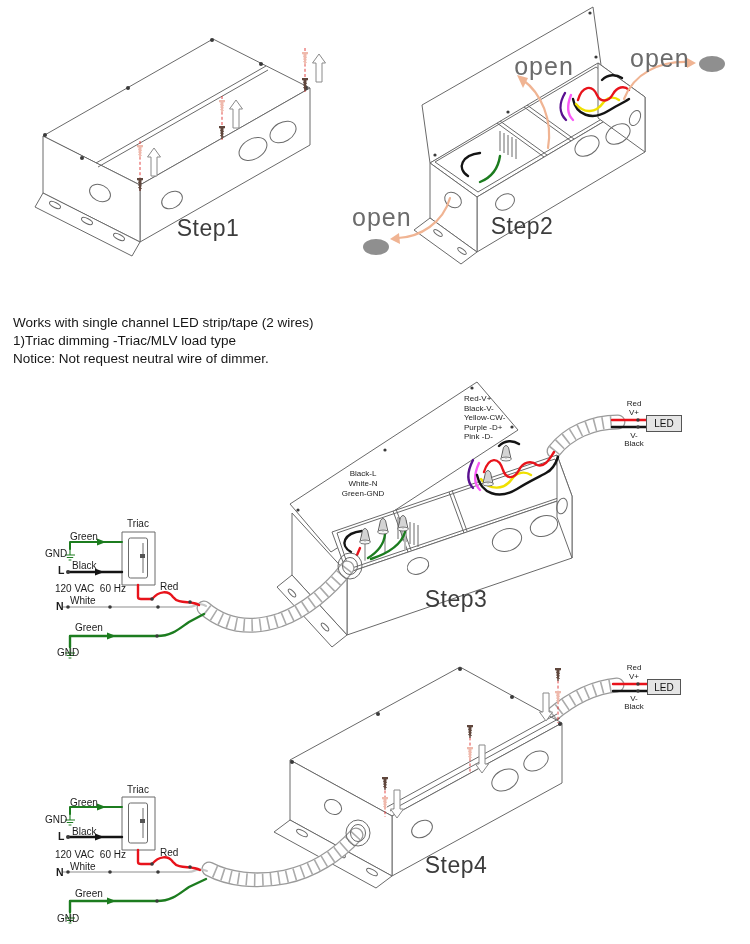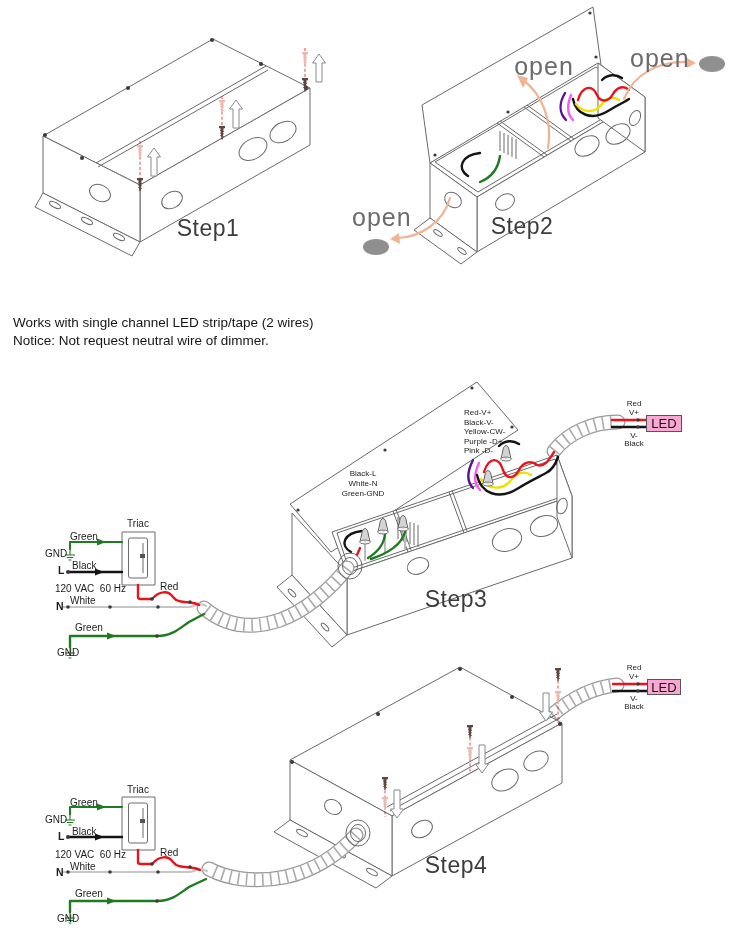--- a/index.html
+++ b/index.html
@@ -11,21 +11,21 @@
   .open-lbl{font-size:25px;color:#6b6b6b;letter-spacing:1px}
   .title{font-size:27px;color:#161616}
   .intro{font-size:13.5px;line-height:18px;color:#161616}
   .tiny{font-size:8px}
   .small{font-size:10px}
   .s95{font-size:10px}
   .term{font-size:10.5px;font-weight:bold}
   .pre{white-space:pre}
   .lid-lines{font-size:8px;line-height:9.5px}
   .lid-lines div{white-space:nowrap}
-  .led-box{position:absolute;border:1px solid #555;background:#f9a8d4;font-size:13px;color:#111;display:flex;align-items:center;justify-content:center}
+  .led-box{position:absolute;border:1px solid #555;background:#e5e5e5;font-size:10px;color:#111;display:flex;align-items:center;justify-content:center}
   
   .f{fill:#fff;stroke:#6a6a6a;stroke-width:1;stroke-linejoin:round}
   .l{fill:none;stroke:#6a6a6a;stroke-width:1}
   .k{fill:none;stroke:#6a6a6a;stroke-width:1}
   .d{fill:#3a3a3a}
   .w{fill:none;stroke-width:2.4;stroke-linecap:round}
   .w2{fill:none;stroke-width:2;stroke-linecap:round}
   .wr{stroke:#e8131b}.wb{stroke:#141414}.wg{stroke:#1c7c1f}.ww{stroke:#c6c6c6}
   .wy{stroke:#f0e000}.wp{stroke:#fa5af7}.wv{stroke:#5a1090}
   .co{fill:none;stroke:#9a9a9a;stroke-width:15;stroke-linecap:round}
@@ -351,24 +351,25 @@
   <div class="lbl step-lbl ctr" style="left:486px;top:214px;width:72px">Step2</div>
   <div class="lbl step-lbl ctr" style="left:420px;top:587px;width:72px">Step3</div>
   <div class="lbl step-lbl ctr" style="left:420px;top:853px;width:72px">Step4</div>
 
   <div class="lbl open-lbl ctr" style="left:512px;top:53px;width:64px">open</div>
   <div class="lbl open-lbl ctr" style="left:630px;top:45px;width:52px">open</div>
   <div class="lbl open-lbl ctr" style="left:352px;top:204px;width:56px">open</div>
 
   <div class="lbl intro" style="left:13px;top:314px">
     <div>Works with single channel LED strip/tape (2 wires)</div>
+    <div>1)Triac dimming -Triac/MLV load type</div>
     <div>Notice: Not request neutral wire of dimmer.</div>
   </div>
 
-  <div class="lbl lid-lines" style="left:464px;top:408px">
+  <div class="lbl lid-lines" style="left:464px;top:394px">
     <div>Red-V+</div>
     <div>Black-V-</div>
     <div>Yellow-CW-</div>
     <div>Purple -D+</div>
     <div>Pink -D-</div>
   </div>
   <div class="lbl lid-lines ctr" style="left:335px;top:469px;width:56px;line-height:10px">
     <div>Black-L</div>
     <div>White-N</div>
     <div>Green-GND</div>

